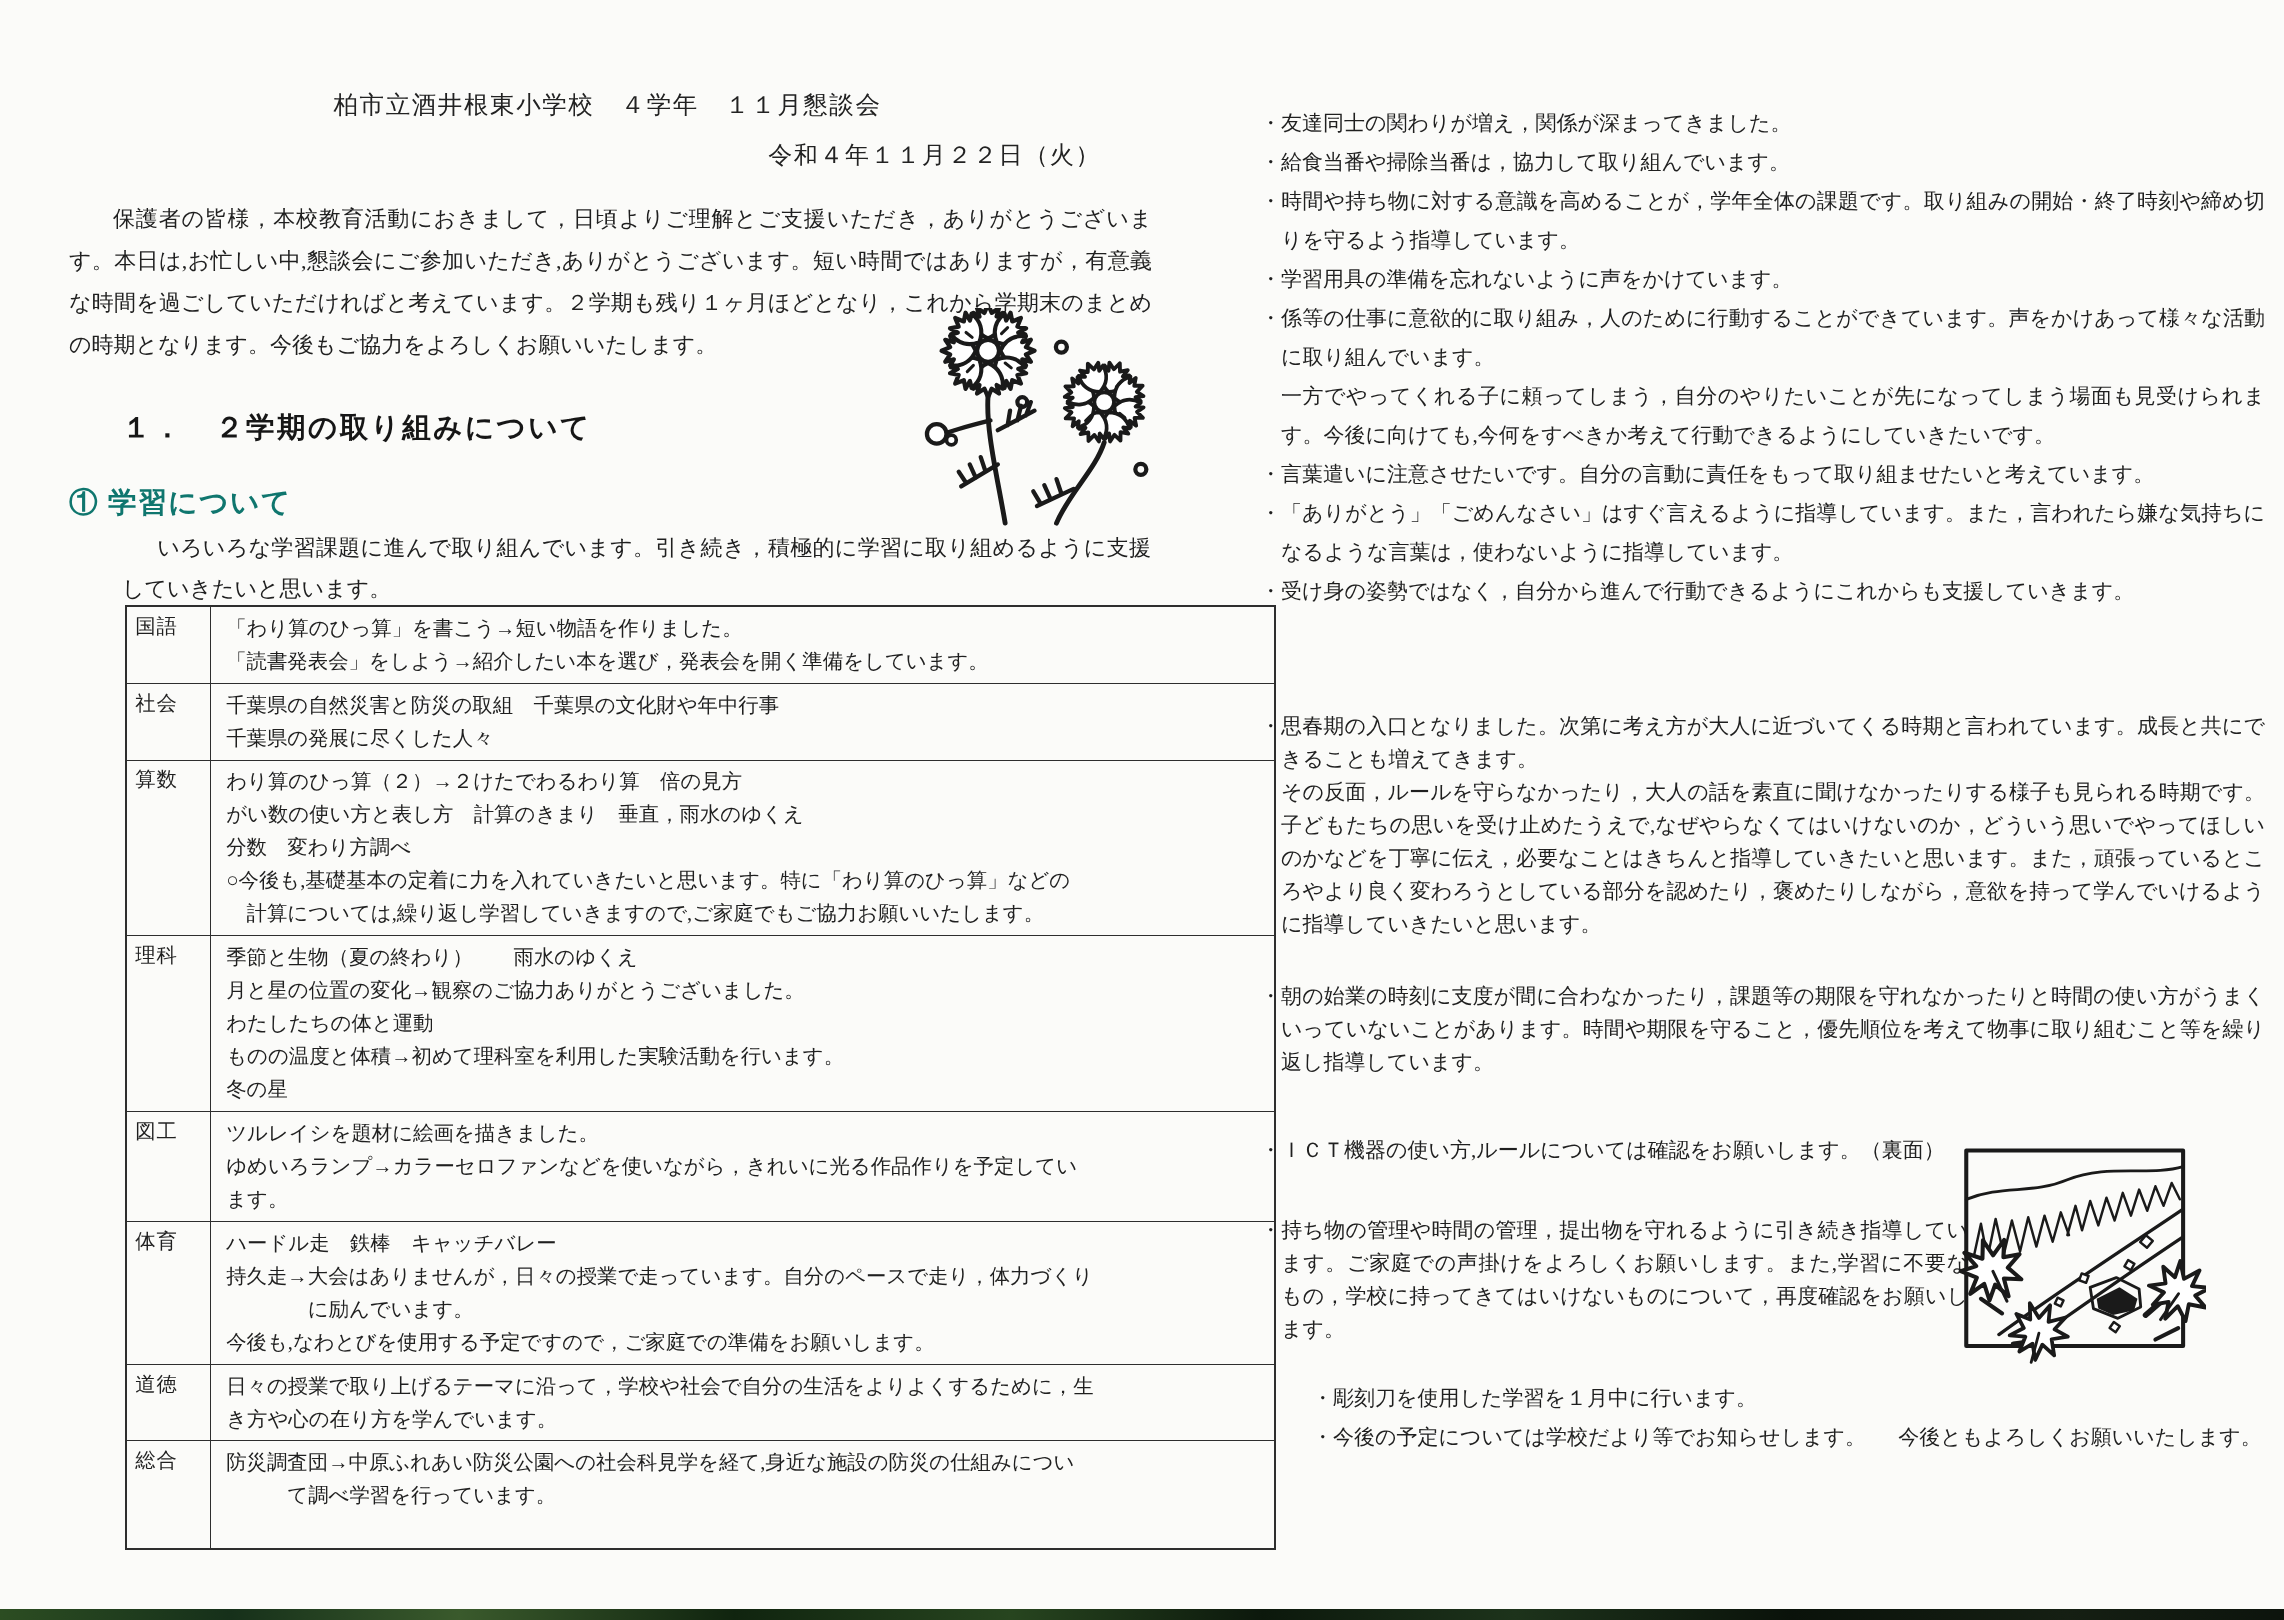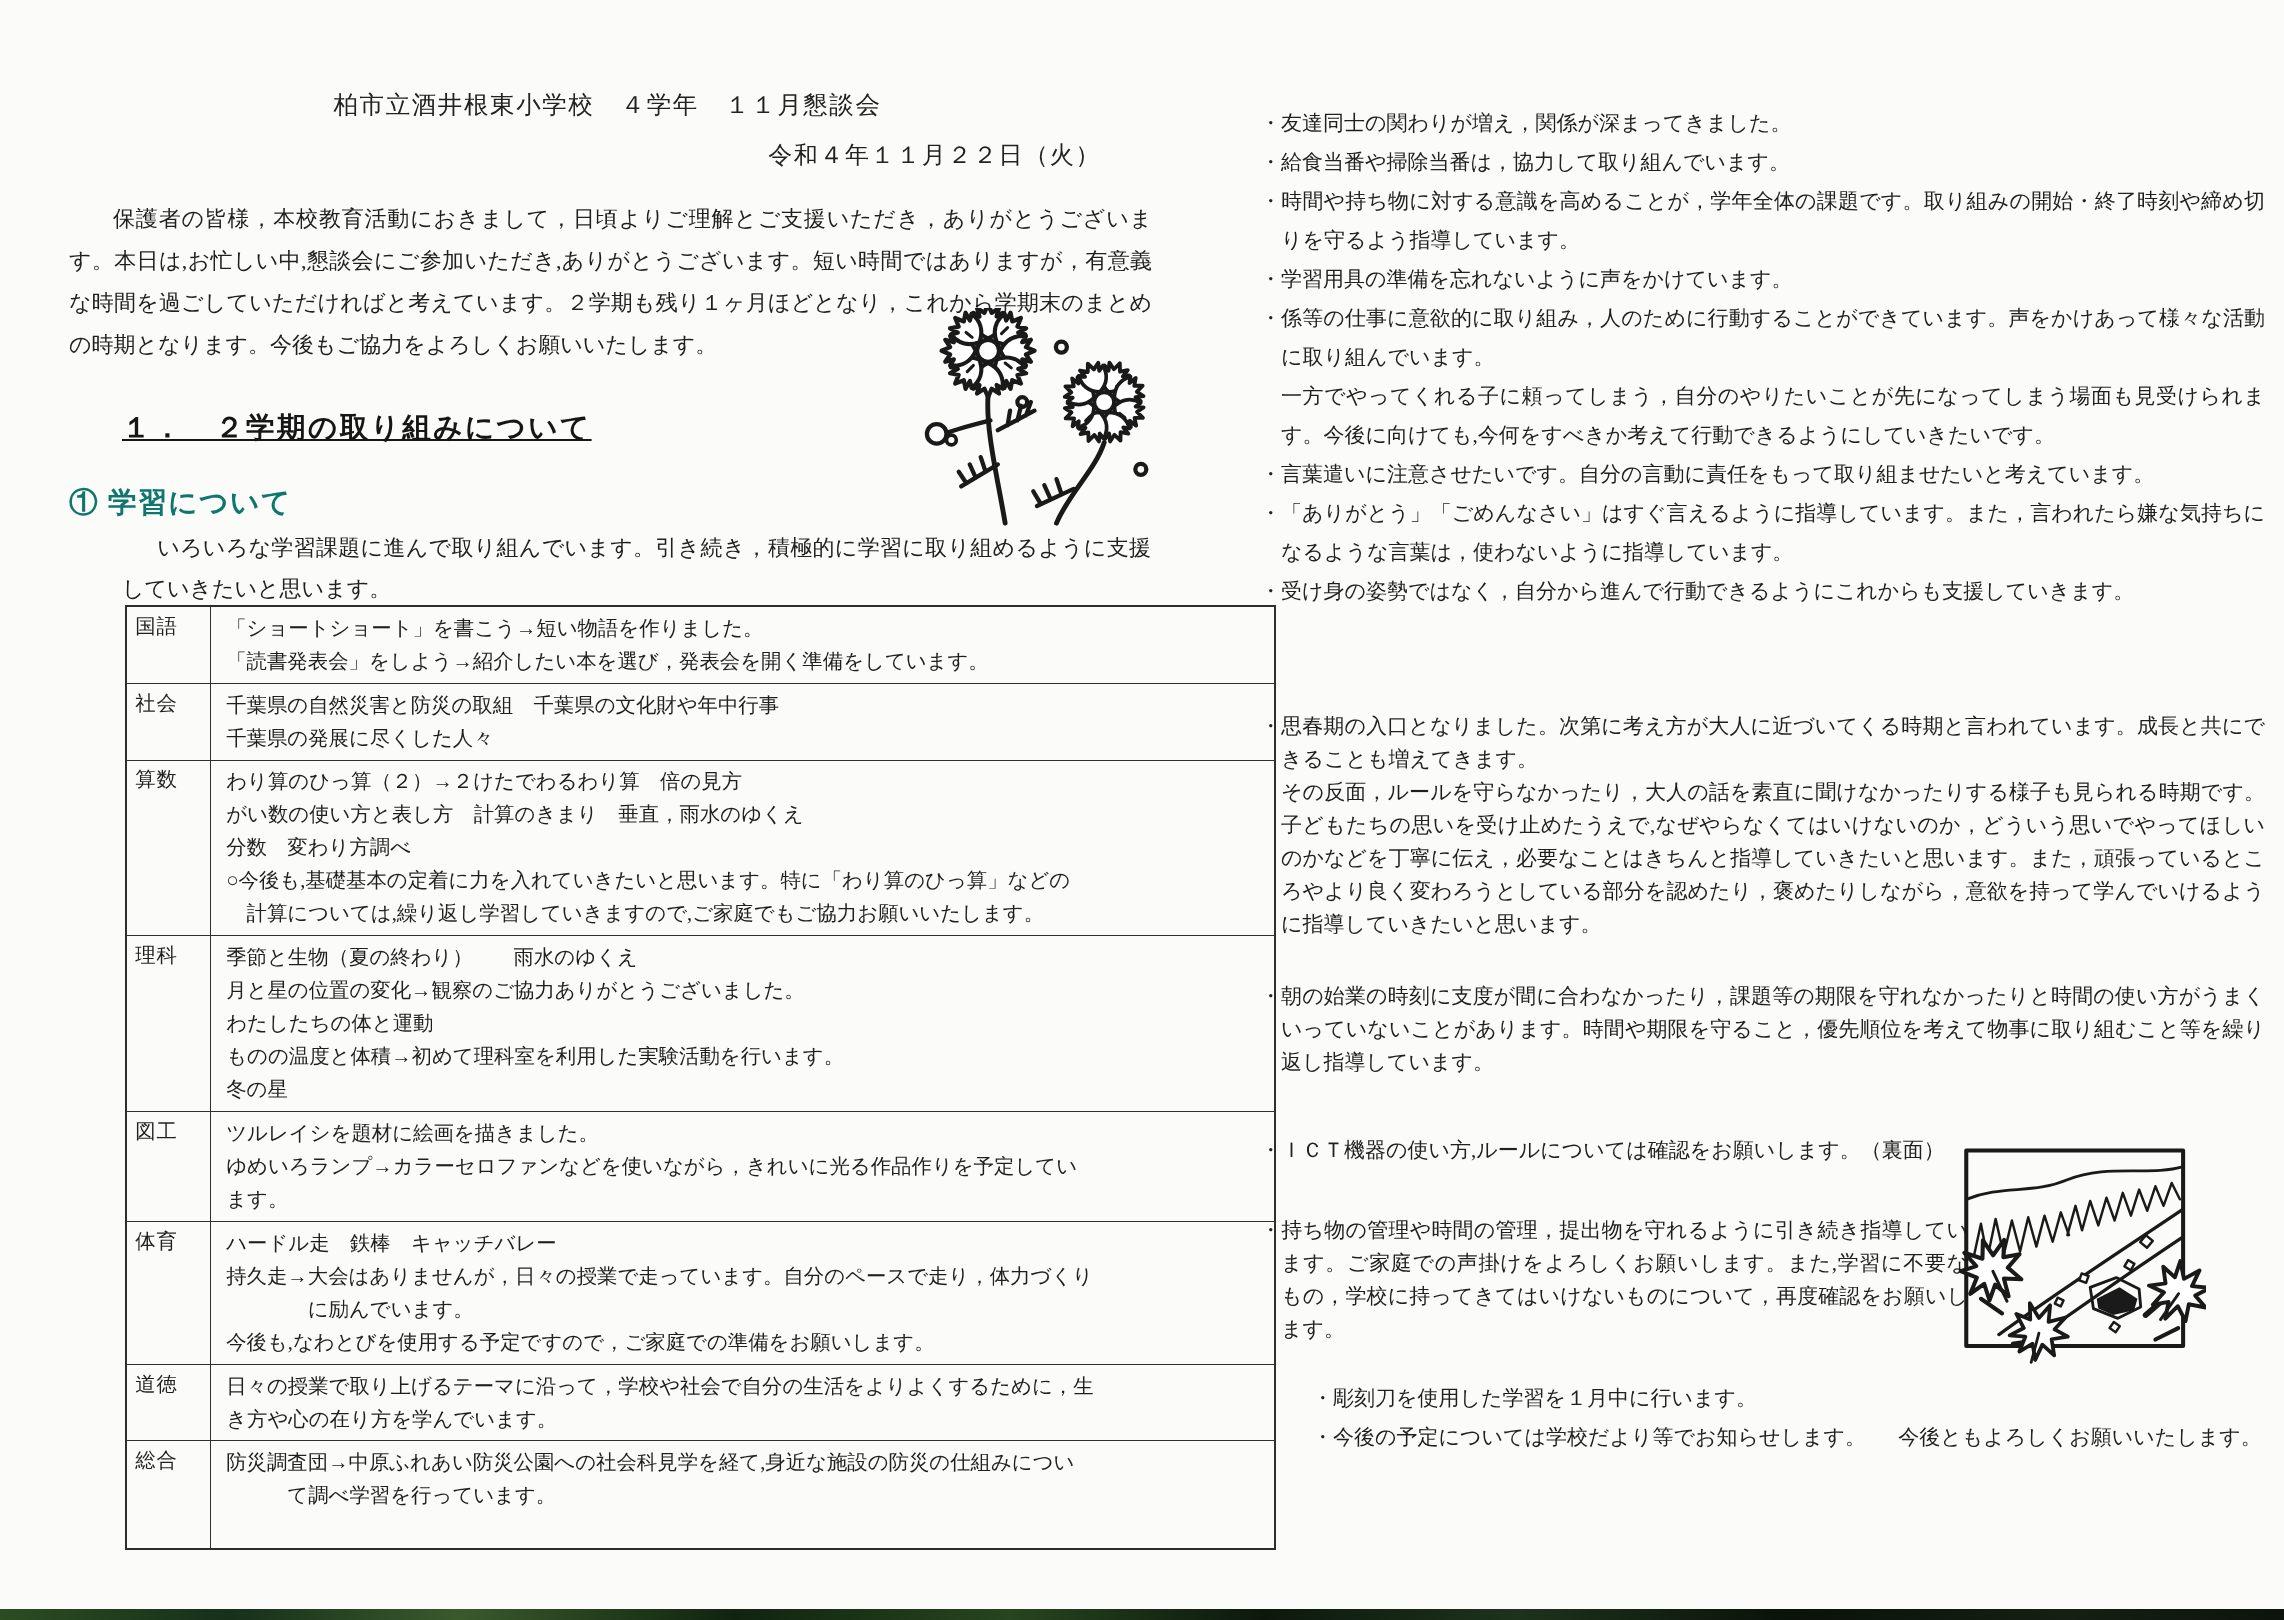--- a/index.html
+++ b/index.html
@@ -21,21 +21,21 @@
     position:absolute;left:69px;top:139px;width:1077px;
     text-align:right;padding-right:45px;box-sizing:border-box;
     font-size:24px;letter-spacing:1.6px;color:#222;
   }
   .greeting{
     position:absolute;left:69px;top:198px;width:1083px;
     font-size:22px;line-height:42px;text-indent:2em;text-align:justify;margin:0;
   }
   .sec1-heading{
     position:absolute;left:122px;top:408px;
-    font-size:28.6px;font-weight:700;letter-spacing:2.4px;color:#161616;margin:0;text-decoration:underline;
+    font-size:28.6px;font-weight:700;letter-spacing:2.4px;color:#161616;margin:0;
   }
   .study-heading{
     position:absolute;left:69px;top:483px;
     font-size:28.6px;font-weight:700;letter-spacing:1.6px;color:#0f766e;margin:0;
   }
   .lead{
     position:absolute;left:122px;top:527px;width:1029px;
     font-size:22px;line-height:41px;text-indent:1.6em;text-align:justify;margin:0;
   }
   .subjects{
@@ -153,21 +153,21 @@
   </svg>
 
   <h3 class="study-heading">① 学習について</h3>
   <p class="lead">いろいろな学習課題に進んで取り組んでいます。引き続き，積極的に学習に取り組めるように支援していきたいと思います。</p>
 
   <table class="subjects">
     <tbody>
       <tr>
         <th>国語</th>
         <td>
-          <div class="tline">「ショートショート」を書こう→短い物語を作りました。</div>
+          <div class="tline">「わり算のひっ算」を書こう→短い物語を作りました。</div>
           <div class="tline">「読書発表会」をしよう→紹介したい本を選び，発表会を開く準備をしています。</div>
         </td>
       </tr>
       <tr>
         <th>社会</th>
         <td>
           <div class="tline">千葉県の自然災害と防災の取組　千葉県の文化財や年中行事</div>
           <div class="tline">千葉県の発展に尽くした人々</div>
         </td>
       </tr>

